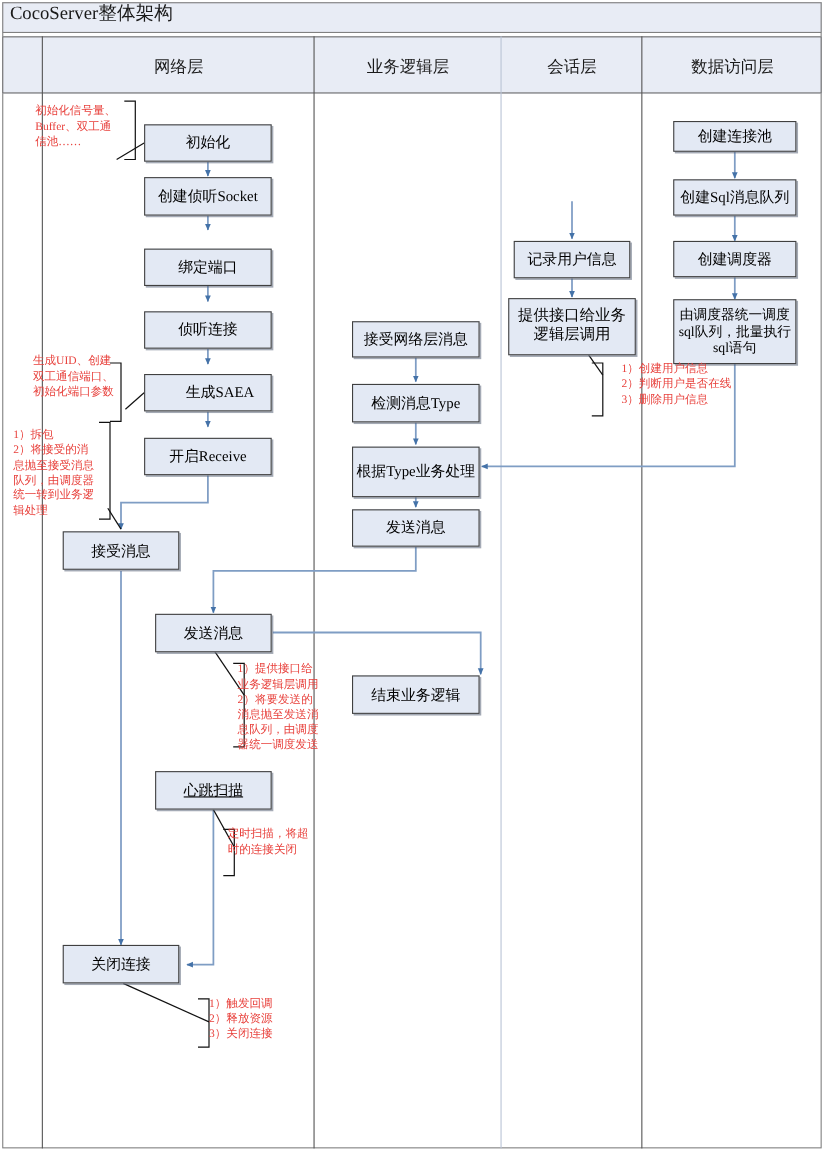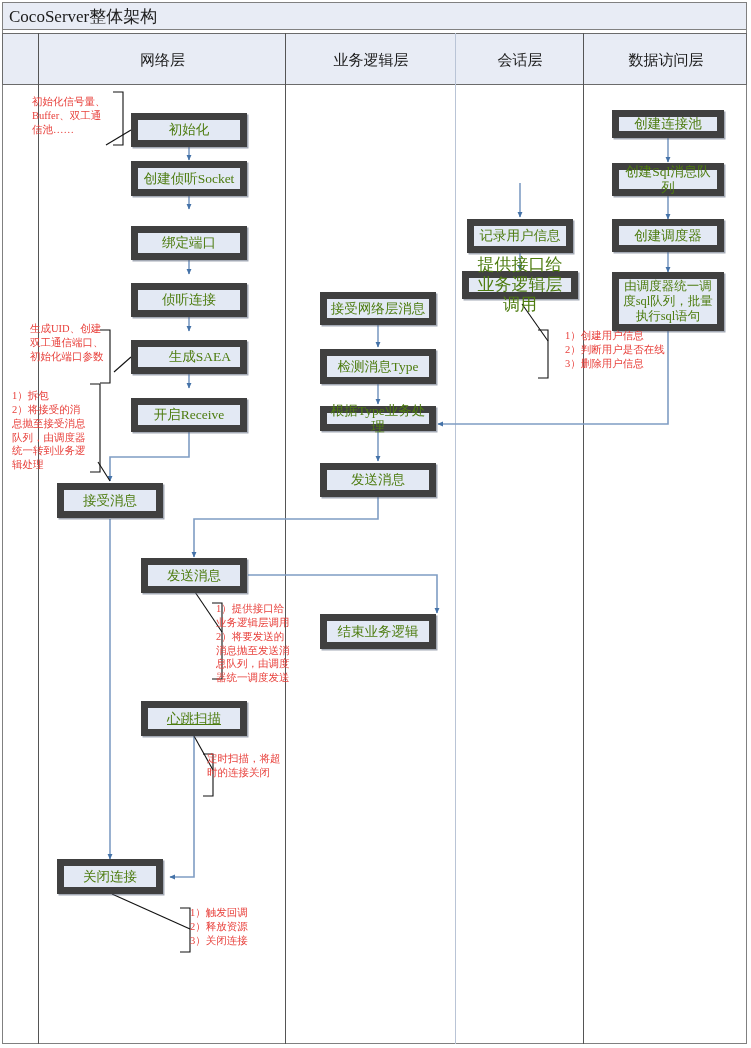--- a/index.html
+++ b/index.html
@@ -6,40 +6,40 @@
   body{font-family:"Liberation Serif","DejaVu Serif",serif;}
   #page{position:relative;width:751px;height:1048px;background:#fff;overflow:hidden;}
 
   
   .frame{position:absolute;left:2px;top:2px;width:745px;height:1042px;
          border:1px solid #808080;box-sizing:border-box;}
 
   
   .titlebar{position:absolute;left:2px;top:2px;width:745px;height:28px;
             background:#e8ecf5;border:1px solid #808080;box-sizing:border-box;
-            display:flex;align-items:center;padding-left:6px;}
+            display:flex;align-items:flex-start;padding-left:6px;}
   .titlebar span{font-size:17px;color:#1a1a1a;line-height:1;}
 
   
   .headerband{position:absolute;left:2px;top:33px;width:745px;height:52px;
               background:#e8ecf5;border:1px solid #6b6b6b;box-sizing:border-box;}
   .lane-head{position:absolute;top:0;height:52px;display:flex;
              align-items:center;justify-content:center;
              font-size:15px;color:#1a1a1a;text-align:right;}
 
   
   .lane-sep{position:absolute;width:1px;background:#555;}
   
   .lane-sep-light{position:absolute;width:1px;background:#b9c4d6;}
 
   
   .box{position:absolute;box-sizing:border-box;
-       background:#e3e9f4;border:7px solid #404040;
+       background:#e3e9f4;border:1px solid #404040;
        display:flex;align-items:center;justify-content:center;
-       text-align:center;font-size:13.5px;color:#4d7c0f;
+       text-align:center;font-size:13.5px;color:#000000;
        line-height:1.18;padding:0 2px;
        box-shadow:1.5px 1.5px 0 rgba(90,100,120,.55);}
 
   
   .note{position:absolute;color:#e8413c;font-size:10.5px;line-height:1.32;
         white-space:pre-line;font-family:"Liberation Serif","DejaVu Serif",serif;}
 
   
   #wires{position:absolute;left:0;top:0;width:751px;height:1048px;
          pointer-events:none;}
@@ -136,26 +136,26 @@
   <div class="box" style="left:131px;top:283px;width:116px;height:34px;">侦听连接</div>
   <div class="box" style="left:131px;top:340px;width:116px;height:34px;padding-left:24px;">生成SAEA</div>
   <div class="box" style="left:131px;top:398px;width:116px;height:34px;text-align:center;">开启Receive</div>
   <div class="box" style="left:57px;top:483px;width:106px;height:35px;">接受消息</div>
   <div class="box" style="left:141px;top:558px;width:106px;height:35px;">发送消息</div>
   <div class="box" style="left:141px;top:701px;width:106px;height:35px;text-decoration:underline;">心跳扫描</div>
   <div class="box" style="left:57px;top:859px;width:106px;height:35px;">关闭连接</div>
 
   <div class="box" style="left:320px;top:292px;width:116px;height:33px;">接受网络层消息</div>
   <div class="box" style="left:320px;top:349px;width:116px;height:35px;">检测消息Type</div>
-  <div class="box" style="left:320px;top:406px;width:116px;height:25px;">根据Type业务处理</div>
+  <div class="box" style="left:320px;top:406px;width:116px;height:46px;">根据Type业务处理</div>
   <div class="box" style="left:320px;top:463px;width:116px;height:34px;">发送消息</div>
   <div class="box" style="left:320px;top:614px;width:116px;height:35px;">结束业务逻辑</div>
 
   <div class="box" style="left:467px;top:219px;width:106px;height:34px;">记录用户信息</div>
-  <div class="box" style="left:462px;top:271px;width:116px;height:28px;font-size:17px;">提供接口给业务逻辑层调用</div>
+  <div class="box" style="left:462px;top:271px;width:116px;height:52px;font-size:14px;">提供接口给业务逻辑层调用</div>
 
   <div class="box" style="left:612px;top:110px;width:112px;height:28px;">创建连接池</div>
   <div class="box" style="left:612px;top:163px;width:112px;height:33px;">创建Sql消息队列</div>
   <div class="box" style="left:612px;top:219px;width:112px;height:33px;">创建调度器</div>
   <div class="box" style="left:612px;top:272px;width:112px;height:59px;font-size:12.5px;">由调度器统一调度sql队列，批量执行sql语句</div>
 
   <div class="note" style="left:32px;top:95px;width:95px;">初始化信号量、
 Buffer、双工通
 信池……</div>
   <div class="note" style="left:30px;top:322px;width:95px;">生成UID、创建

